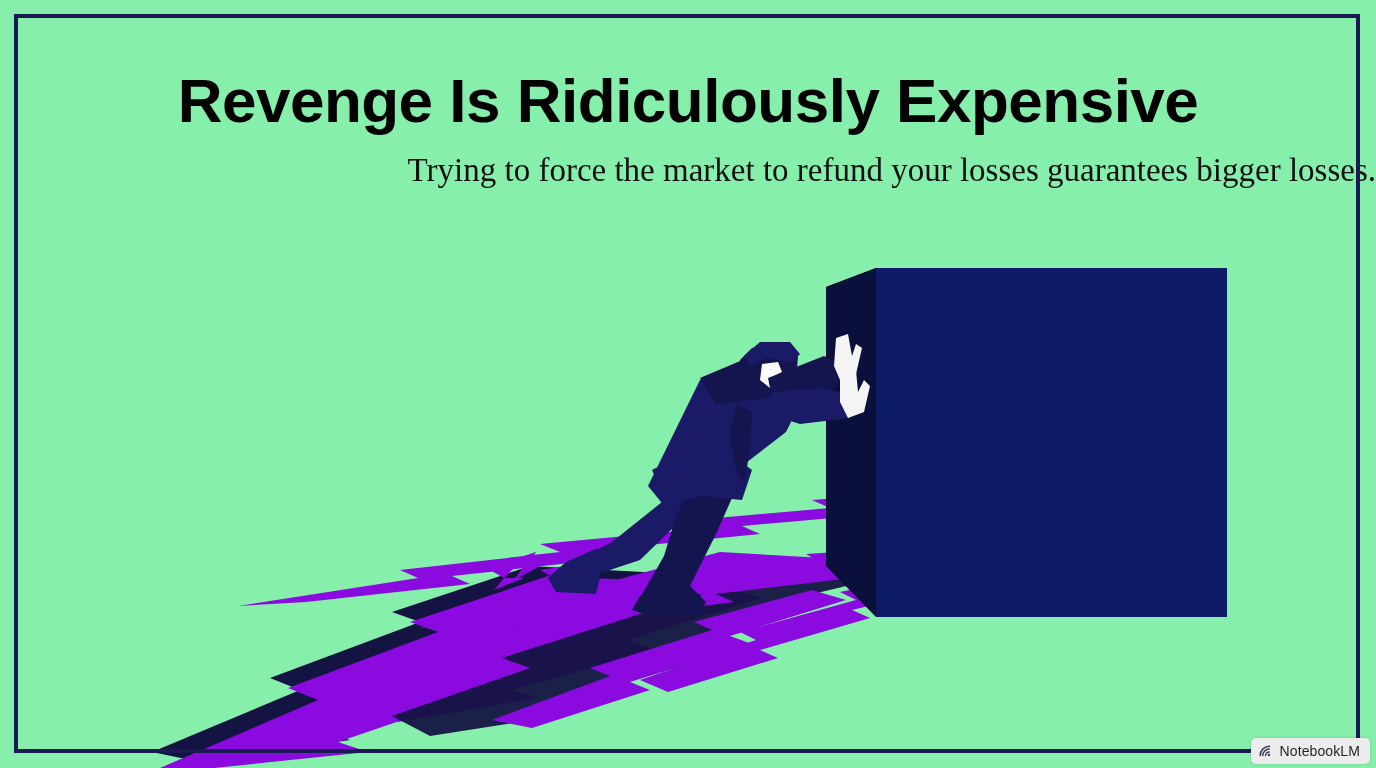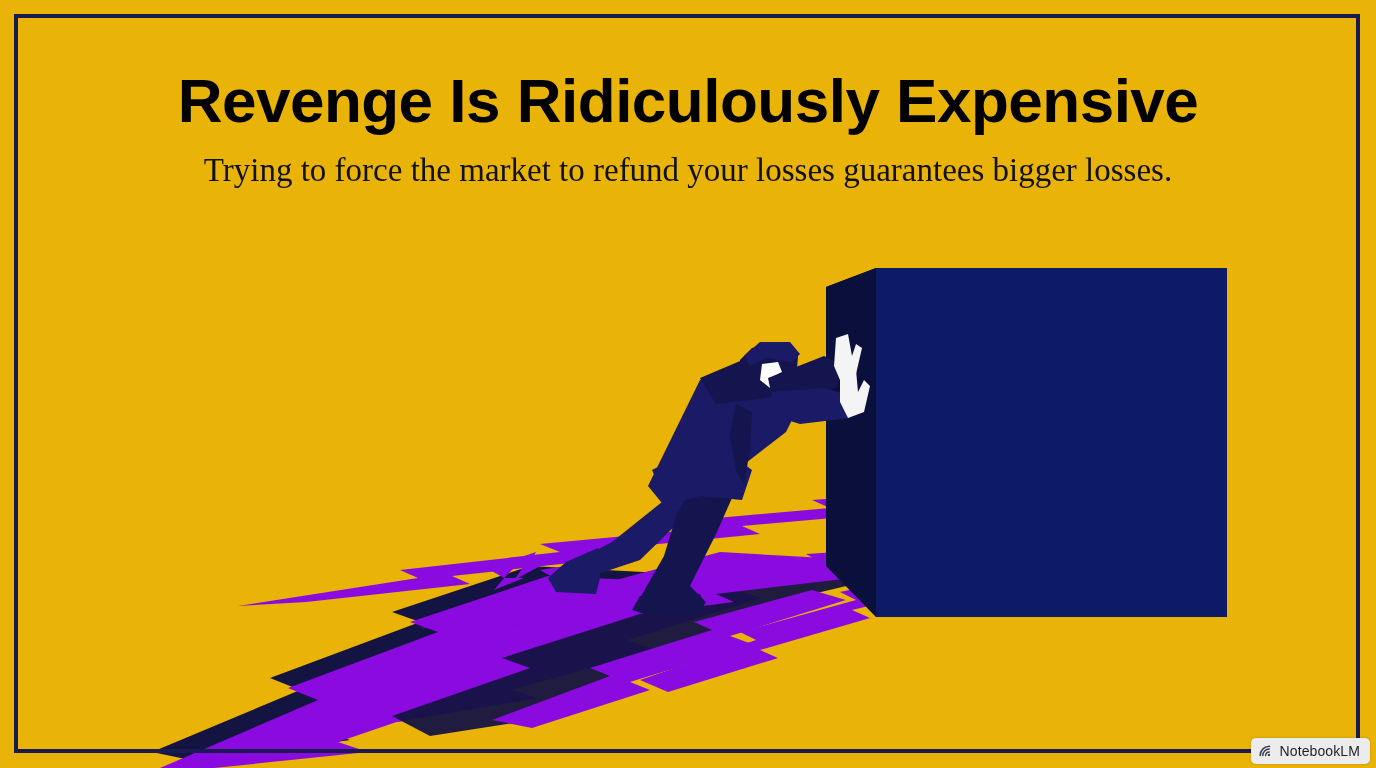--- a/index.html
+++ b/index.html
@@ -11,21 +11,21 @@
     width: 1376px;
     height: 768px;
     overflow: hidden;
     font-family: "Liberation Sans", sans-serif;
   }
 
   #slide {
     position: relative;
     width: 1376px;
     height: 768px;
-    background: #eab308;
+    background: #86efac;
     overflow: hidden;
   }
 
   
   #frame-border {
     position: absolute;
     left: 14px;
     top: 14px;
     width: 1346px;
     height: 739px;
@@ -47,21 +47,21 @@
     letter-spacing: -0.5px;
     color: #000000;
     white-space: nowrap;
   }
 
   #subtitle {
     position: absolute;
     left: 0;
     top: 150px;
     width: 1376px;
-    text-align: center;
+    text-align: right;
     font-family: "Liberation Serif", serif;
     font-size: 33px;
     line-height: 40px;
     color: #111111;
   }
   #subtitle .sub-line {
     display: block;
     white-space: nowrap;
   }
 

